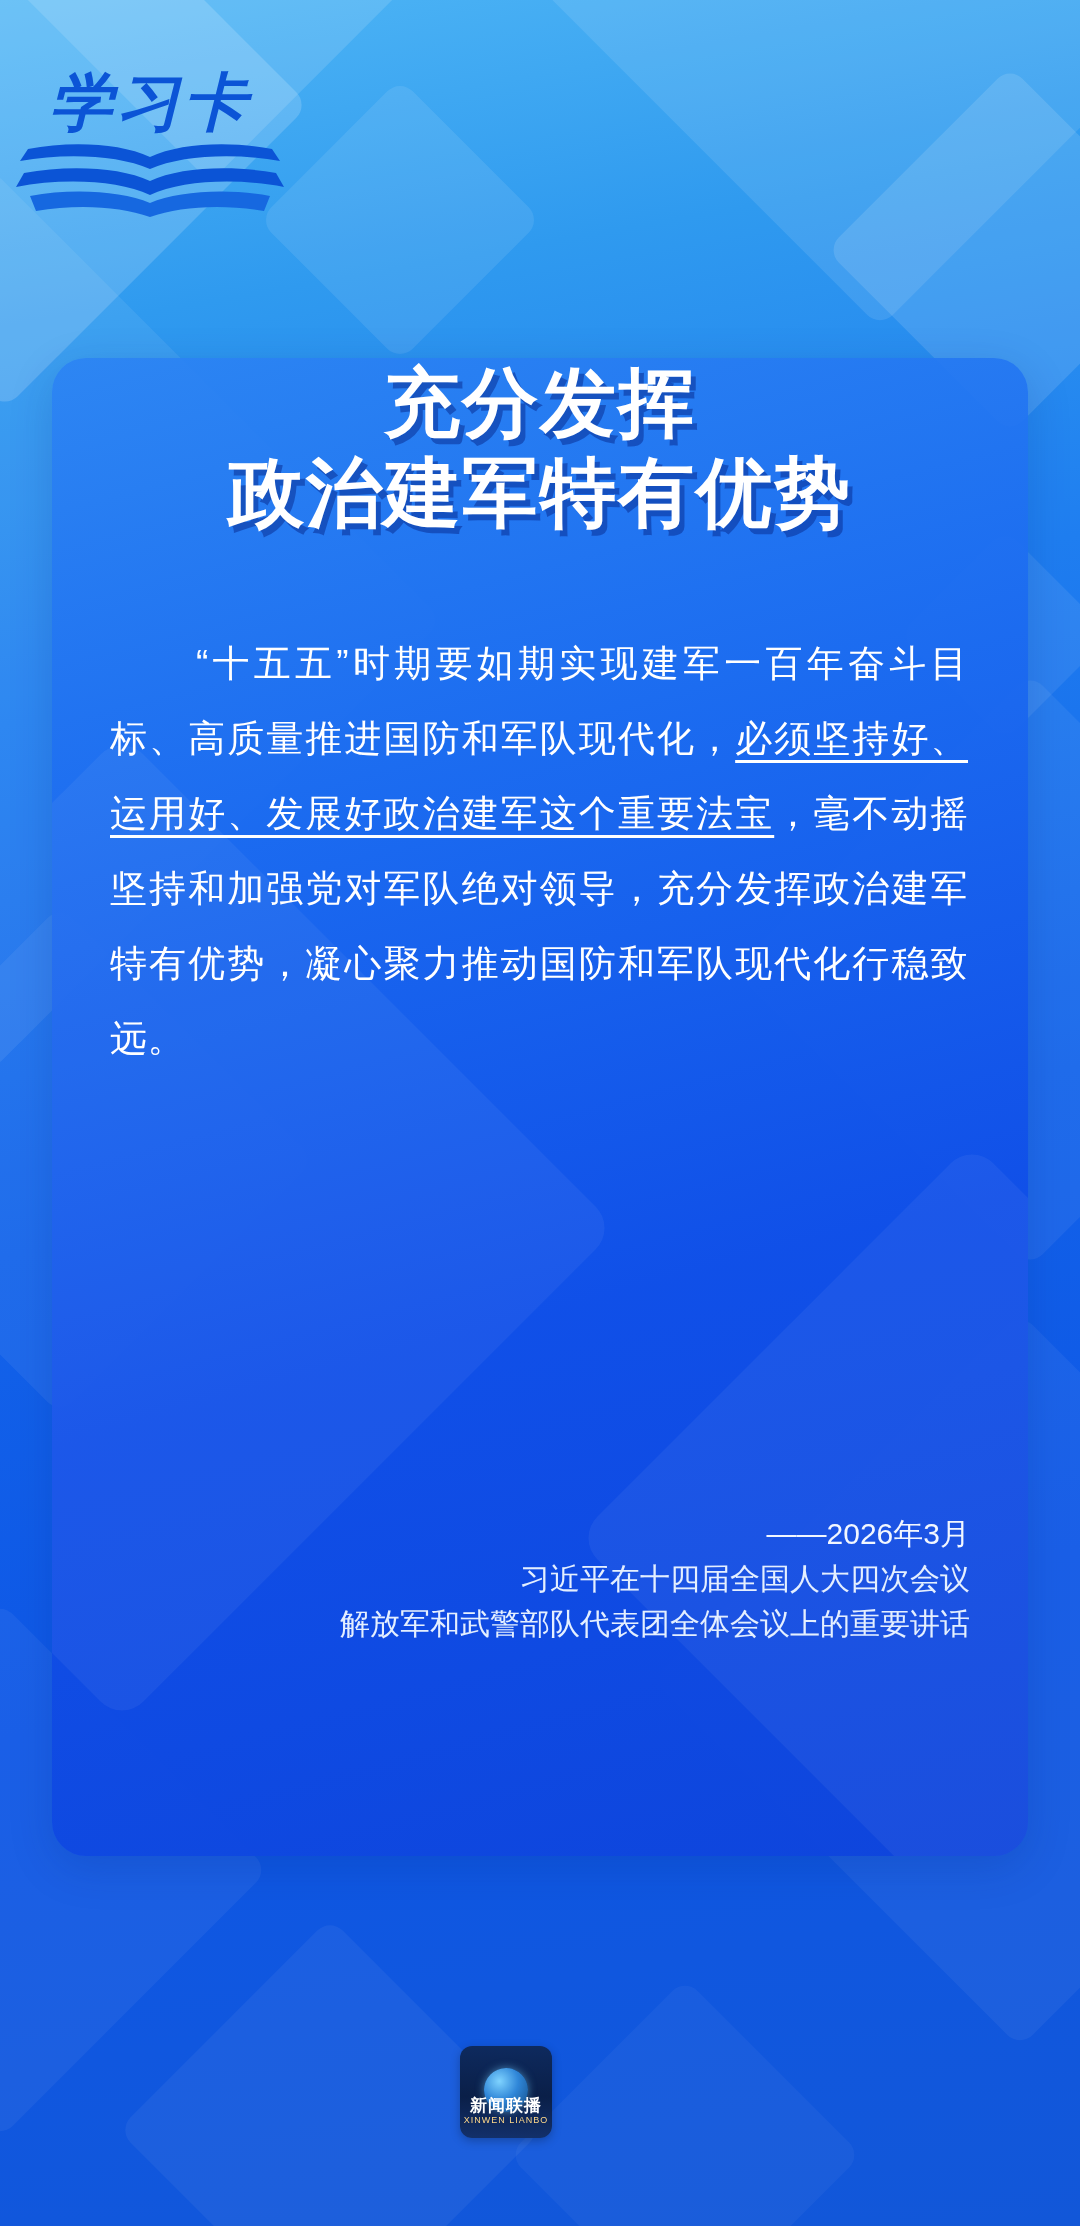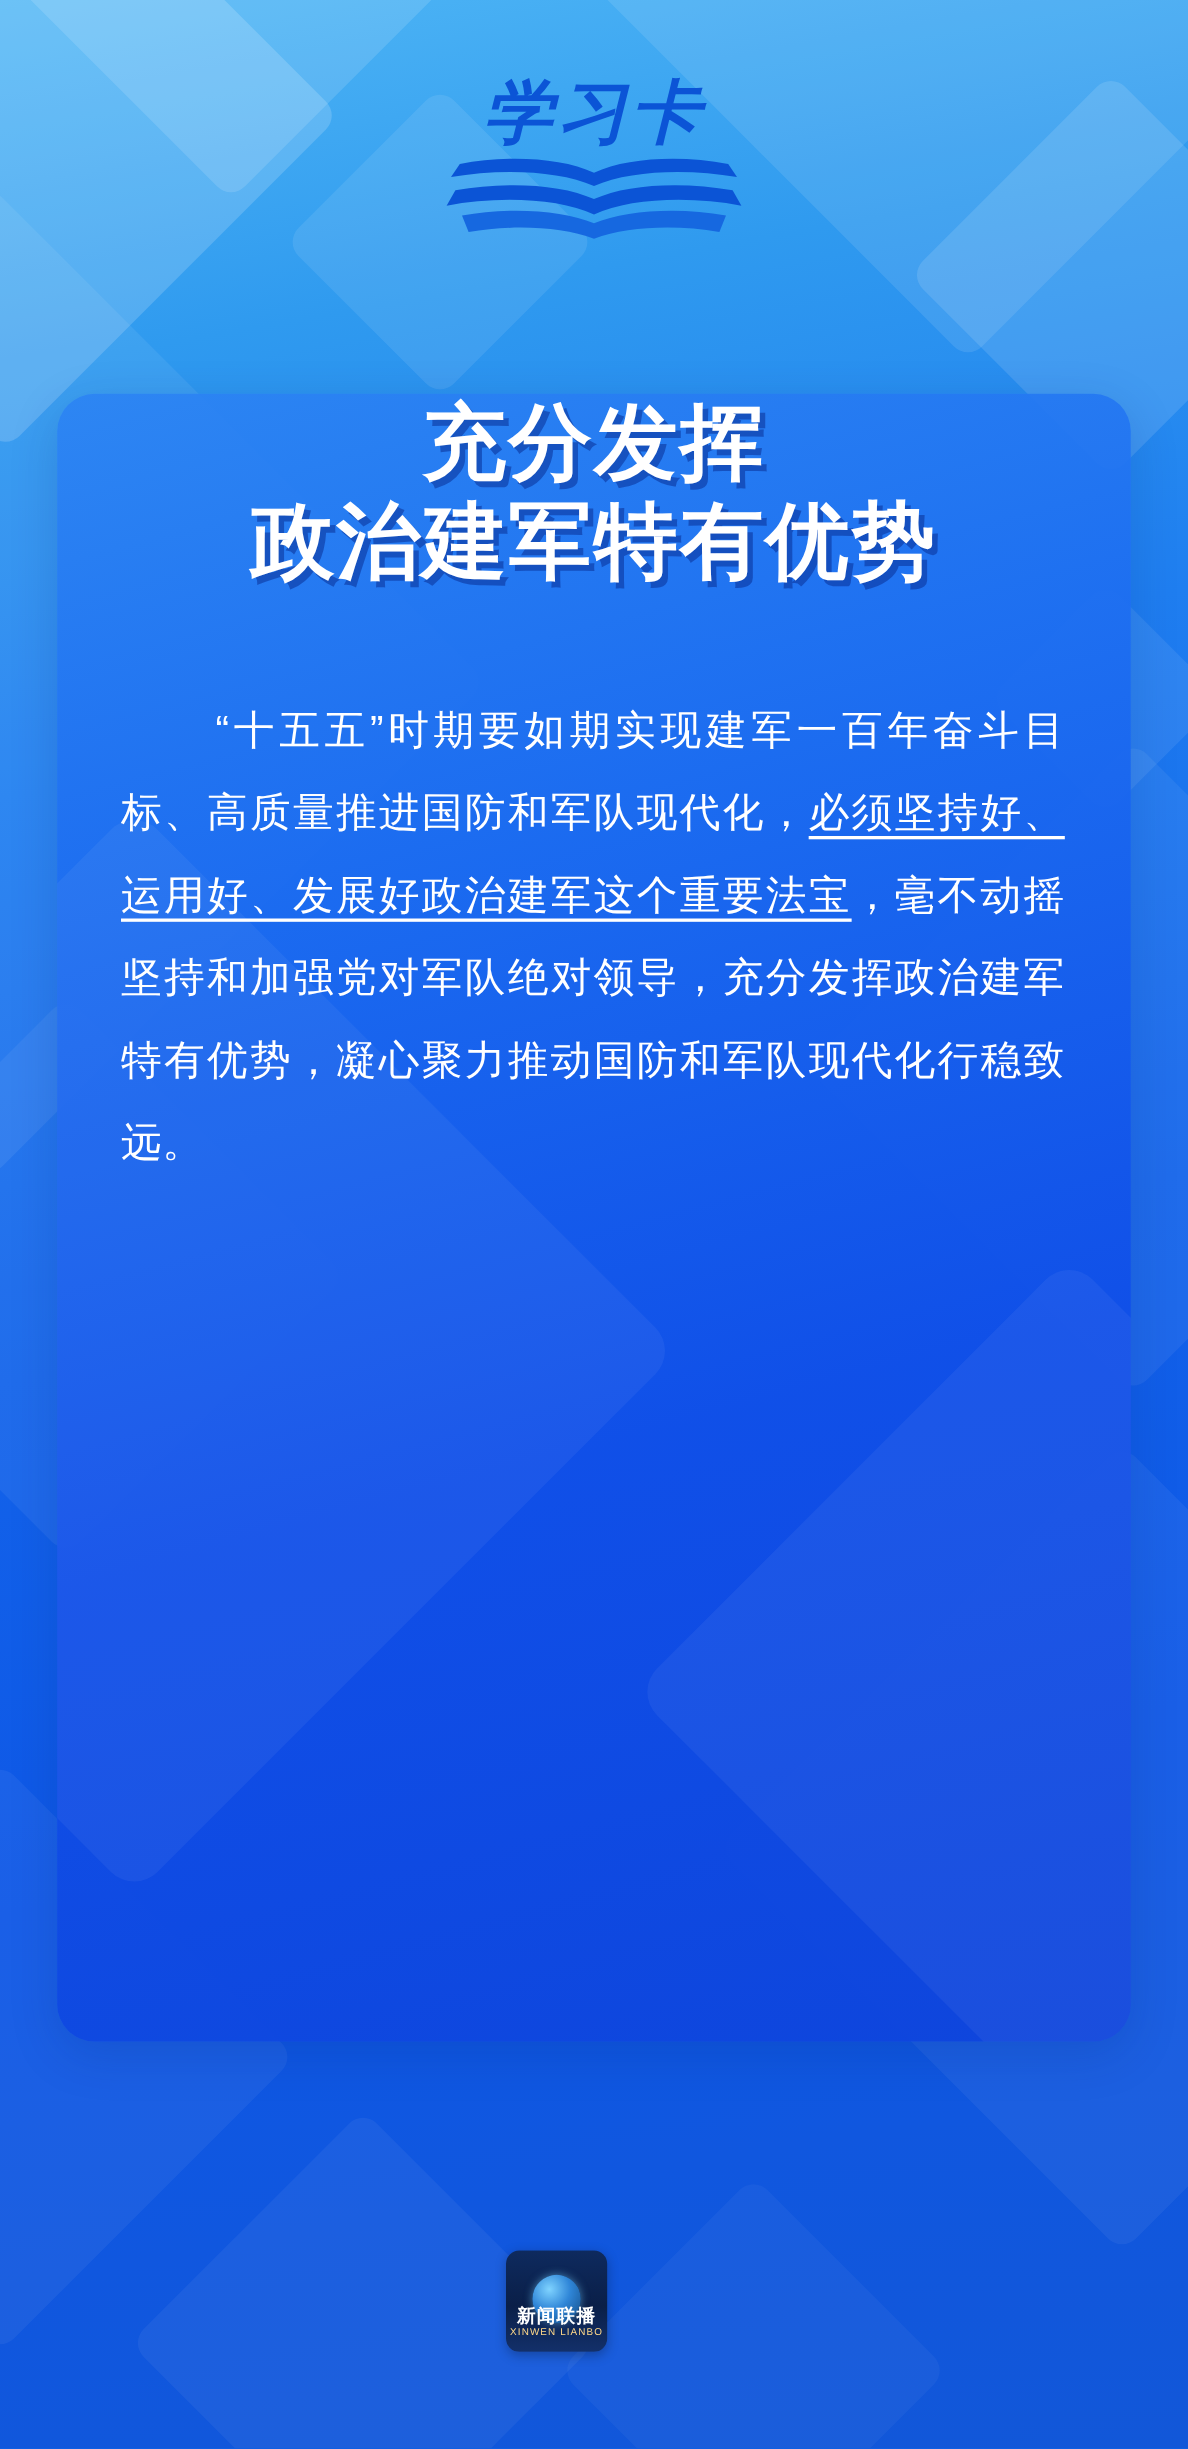--- a/index.html
+++ b/index.html
@@ -46,21 +46,20 @@
 
   
   .header {
     position: absolute;
     top: 58px;
     left: 0;
     width: 1080px;
     height: 170px;
     display: flex;
     align-items: center;
-    justify-content: center;
   }
   .logo-wrap {
     position: relative;
     width: 300px;
     height: 160px;
   }
   .logo-text {
     position: absolute;
     top: 0;
     left: 0;
@@ -243,20 +242,25 @@
 
     <div class="headline">
       <span class="l1">充分发挥</span>
       <span class="l2">政治建军特有优势</span>
     </div>
 
     <div class="body-text">
       <span>“十五五”时期要如期实现建军一百年奋斗目标、高质量推进国防和军队现代化，</span><span class="u">必须坚持好、运用好、发展好政治建军这个重要法宝</span><span>，毫不动摇坚持和加强党对军队绝对领导，充分发挥政治建军特有优势，凝心聚力推动国防和军队现代化行稳致远。</span>
     </div>
 
+    <div class="attrib">
+      <div class="date">——2026年3月</div>
+      <div>习近平在十四届全国人大四次会议</div>
+      <div>解放军和武警部队代表团全体会议上的重要讲话</div>
+    </div>
   </div>
 
   <div class="footer">
     <div class="cctv-badge">
       <div class="cctv-globe"></div>
       <div class="cctv-name">新闻联播</div>
       <div class="cctv-sub">XINWEN  LIANBO</div>
     </div>
   </div>
 

